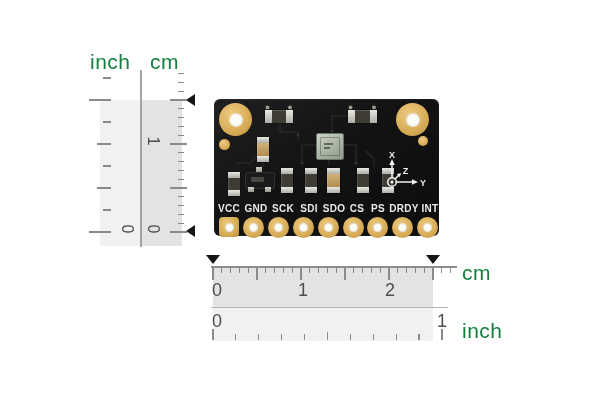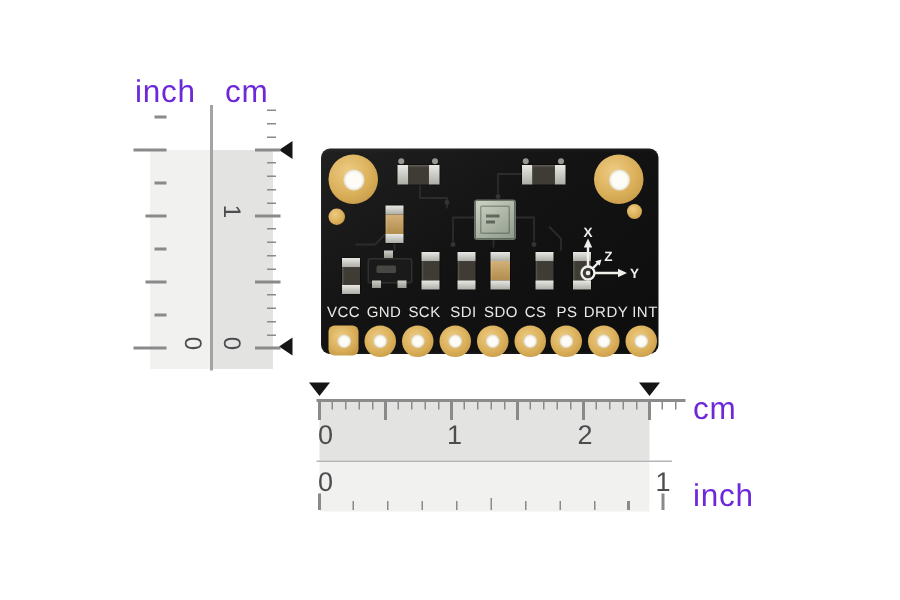--- a/index.html
+++ b/index.html
@@ -1,17 +1,17 @@
 <!DOCTYPE html>
 <html><head>
 <meta charset="utf-8">
 <style>
   html,body{margin:0;padding:0;background:#fff}
   #scene{position:relative;width:600px;height:400px;background:#ffffff;font-family:"Liberation Sans",sans-serif;overflow:hidden}
-  .unit-label{position:absolute;font-size:21px;color:#6d28d9;letter-spacing:.5px}
+  .unit-label{position:absolute;font-size:21px;color:#15803d;letter-spacing:.5px}
   .band{position:absolute}
   #band-v-inch{left:100px;top:100px;width:41px;height:146px;background:#f1f1ef}
   #band-v-cm{left:141px;top:100px;width:41px;height:146px;background:#e3e3e1}
   #v-divider{position:absolute;left:140px;top:70px;width:1.5px;height:177px;background:#a3a3a3}
   #band-h-cm{left:213px;top:268px;width:220px;height:39px;background:#e3e3e1}
   #band-h-inch{left:213px;top:307px;width:220px;height:34px;background:#f1f1ef}
   #h-top-line{position:absolute;left:211px;top:266px;width:246px;height:1.5px;background:#8c8c8c}
   #h-mid-line{position:absolute;left:211px;top:306.5px;width:237px;height:1px;background:#b5b5b5}
   .tk{position:absolute;background:#8a8a8a}
   .vnum{position:absolute;font-size:16px;color:#4d4d4f;transform:translate(-50%,-50%) rotate(90deg)}
@@ -22,21 +22,21 @@
   #board{position:absolute;left:214px;top:99px;width:225px;height:137px;border-radius:6px;
     background:linear-gradient(145deg,#202020 0%,#131313 45%,#0d0d0d 100%);
     box-shadow:inset 0 1px 2px rgba(255,255,255,.06),inset 0 -1px 2px rgba(255,255,255,.05)}
   #board .abs{position:absolute}
   .gold{position:absolute;border-radius:50%;background:radial-gradient(circle at 40% 35%,#eecc84 0%,#d9ae58 55%,#bb8e3e 100%)}
   .hole-center{position:absolute;background:#fdfcf6;border-radius:50%;box-shadow:inset 0 0 2px #b9b28c}
   .pad{position:absolute;top:117.5px;width:21px;height:21px;border-radius:50%;background:radial-gradient(circle at 42% 38%,#eecc84 0%,#d9ae58 55%,#bb8e3e 100%)}
   .pad.sq{width:20px;height:20px;top:118px;border-radius:4px}
   .pad .hole{position:absolute;left:6px;top:6px;width:9px;height:9px;background:#fdfcf6;border-radius:50%;box-shadow:inset 0 0 1.5px #a8a184}
   .pad.sq .hole{left:5.5px;top:5.5px}
-  .pin-label{position:absolute;top:104px;transform:translateX(-50%);font-size:10px;font-weight:normal;color:#e9e9e6;letter-spacing:.3px;white-space:nowrap}
+  .pin-label{position:absolute;top:104px;transform:translateX(-50%);font-size:10px;font-weight:bold;color:#e9e9e6;letter-spacing:.3px;white-space:nowrap}
   .smd-h{position:absolute;display:flex;border-radius:1.5px;box-shadow:0 0 0 .5px rgba(0,0,0,.5)}
   .smd-h .cap{width:7px;background:linear-gradient(180deg,#e8e8e4,#aeaea8)}
   .smd-h .bdy{flex:1;background:#3e3c34;box-shadow:inset 0 1px 1px rgba(255,255,255,.18)}
   .smd-v{position:absolute;display:flex;flex-direction:column;border-radius:1.5px;box-shadow:0 0 0 .5px rgba(0,0,0,.5)}
   .smd-v .cap{height:6px;background:linear-gradient(180deg,#e8e8e4,#aeaea8)}
   .smd-v .bdy{flex:1;background:#3e3c34;box-shadow:inset 1px 0 1px rgba(255,255,255,.14)}
   .smd-v.tan .bdy,.smd-v .bdy.tan{background:linear-gradient(180deg,#d2b079,#b08d4c)}
   #chip{position:absolute;left:102px;top:34px;width:26px;height:25px;border:1px solid #6b756a;border-radius:2px;
     background:linear-gradient(145deg,#ccd3c5,#8f9a8a)}
   #chip::after{content:"";position:absolute;inset:3px;border:1px solid rgba(40,50,40,.35);border-radius:1px}

